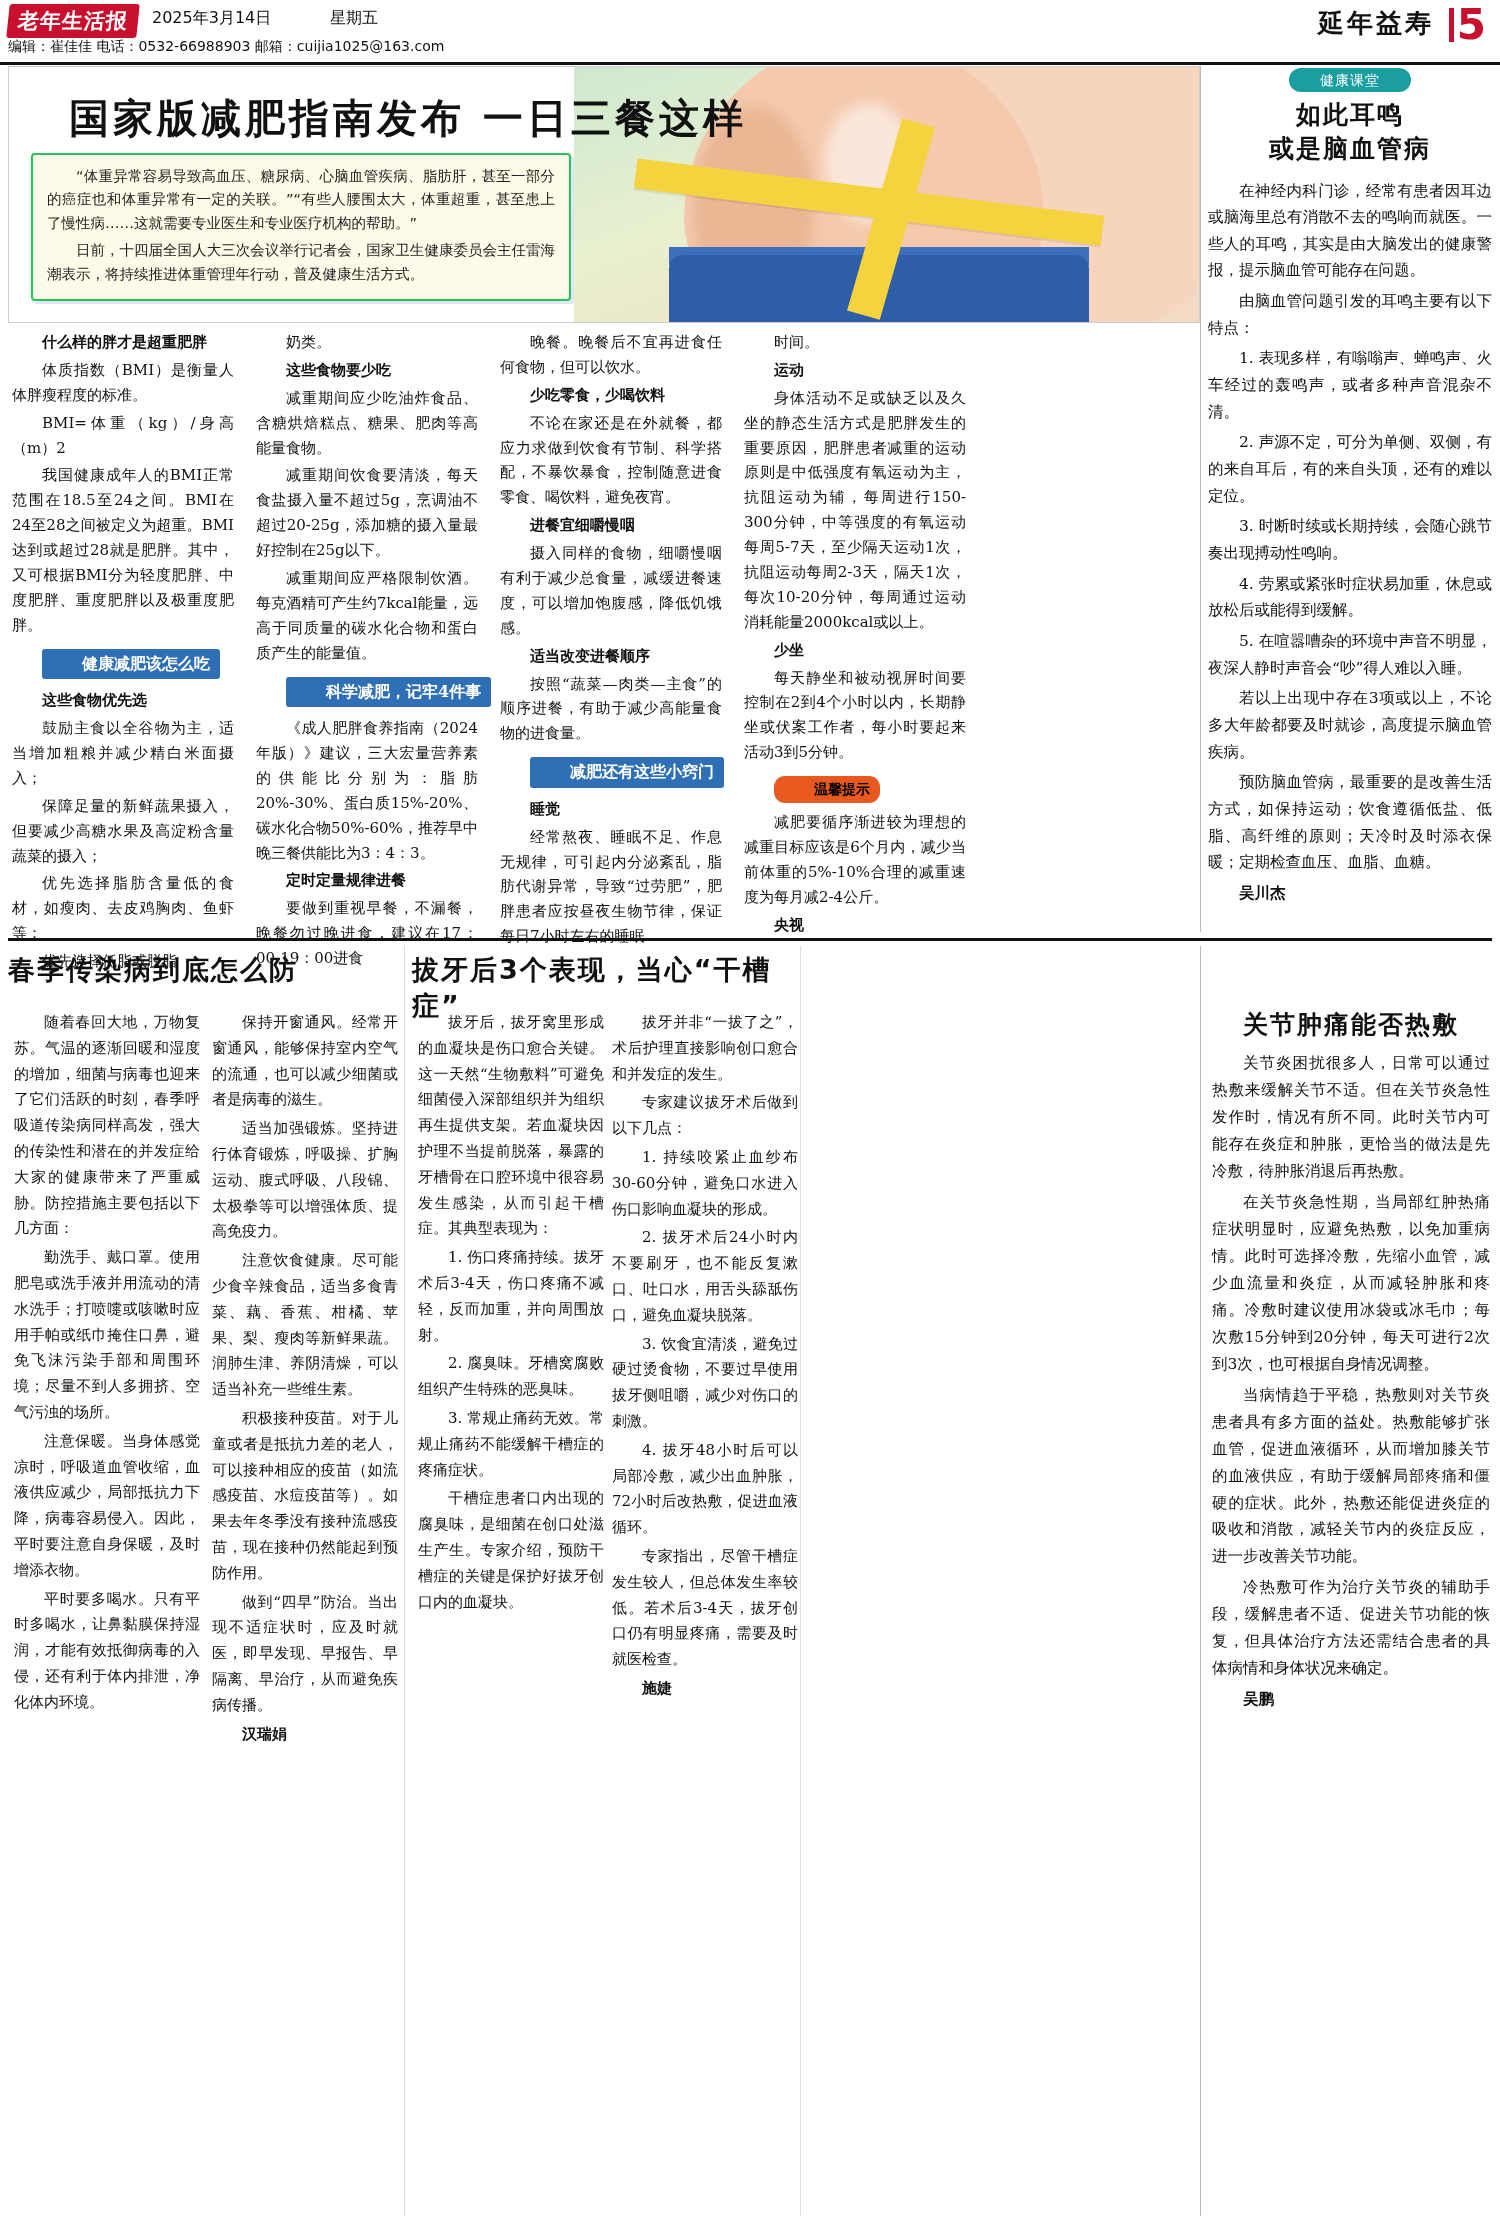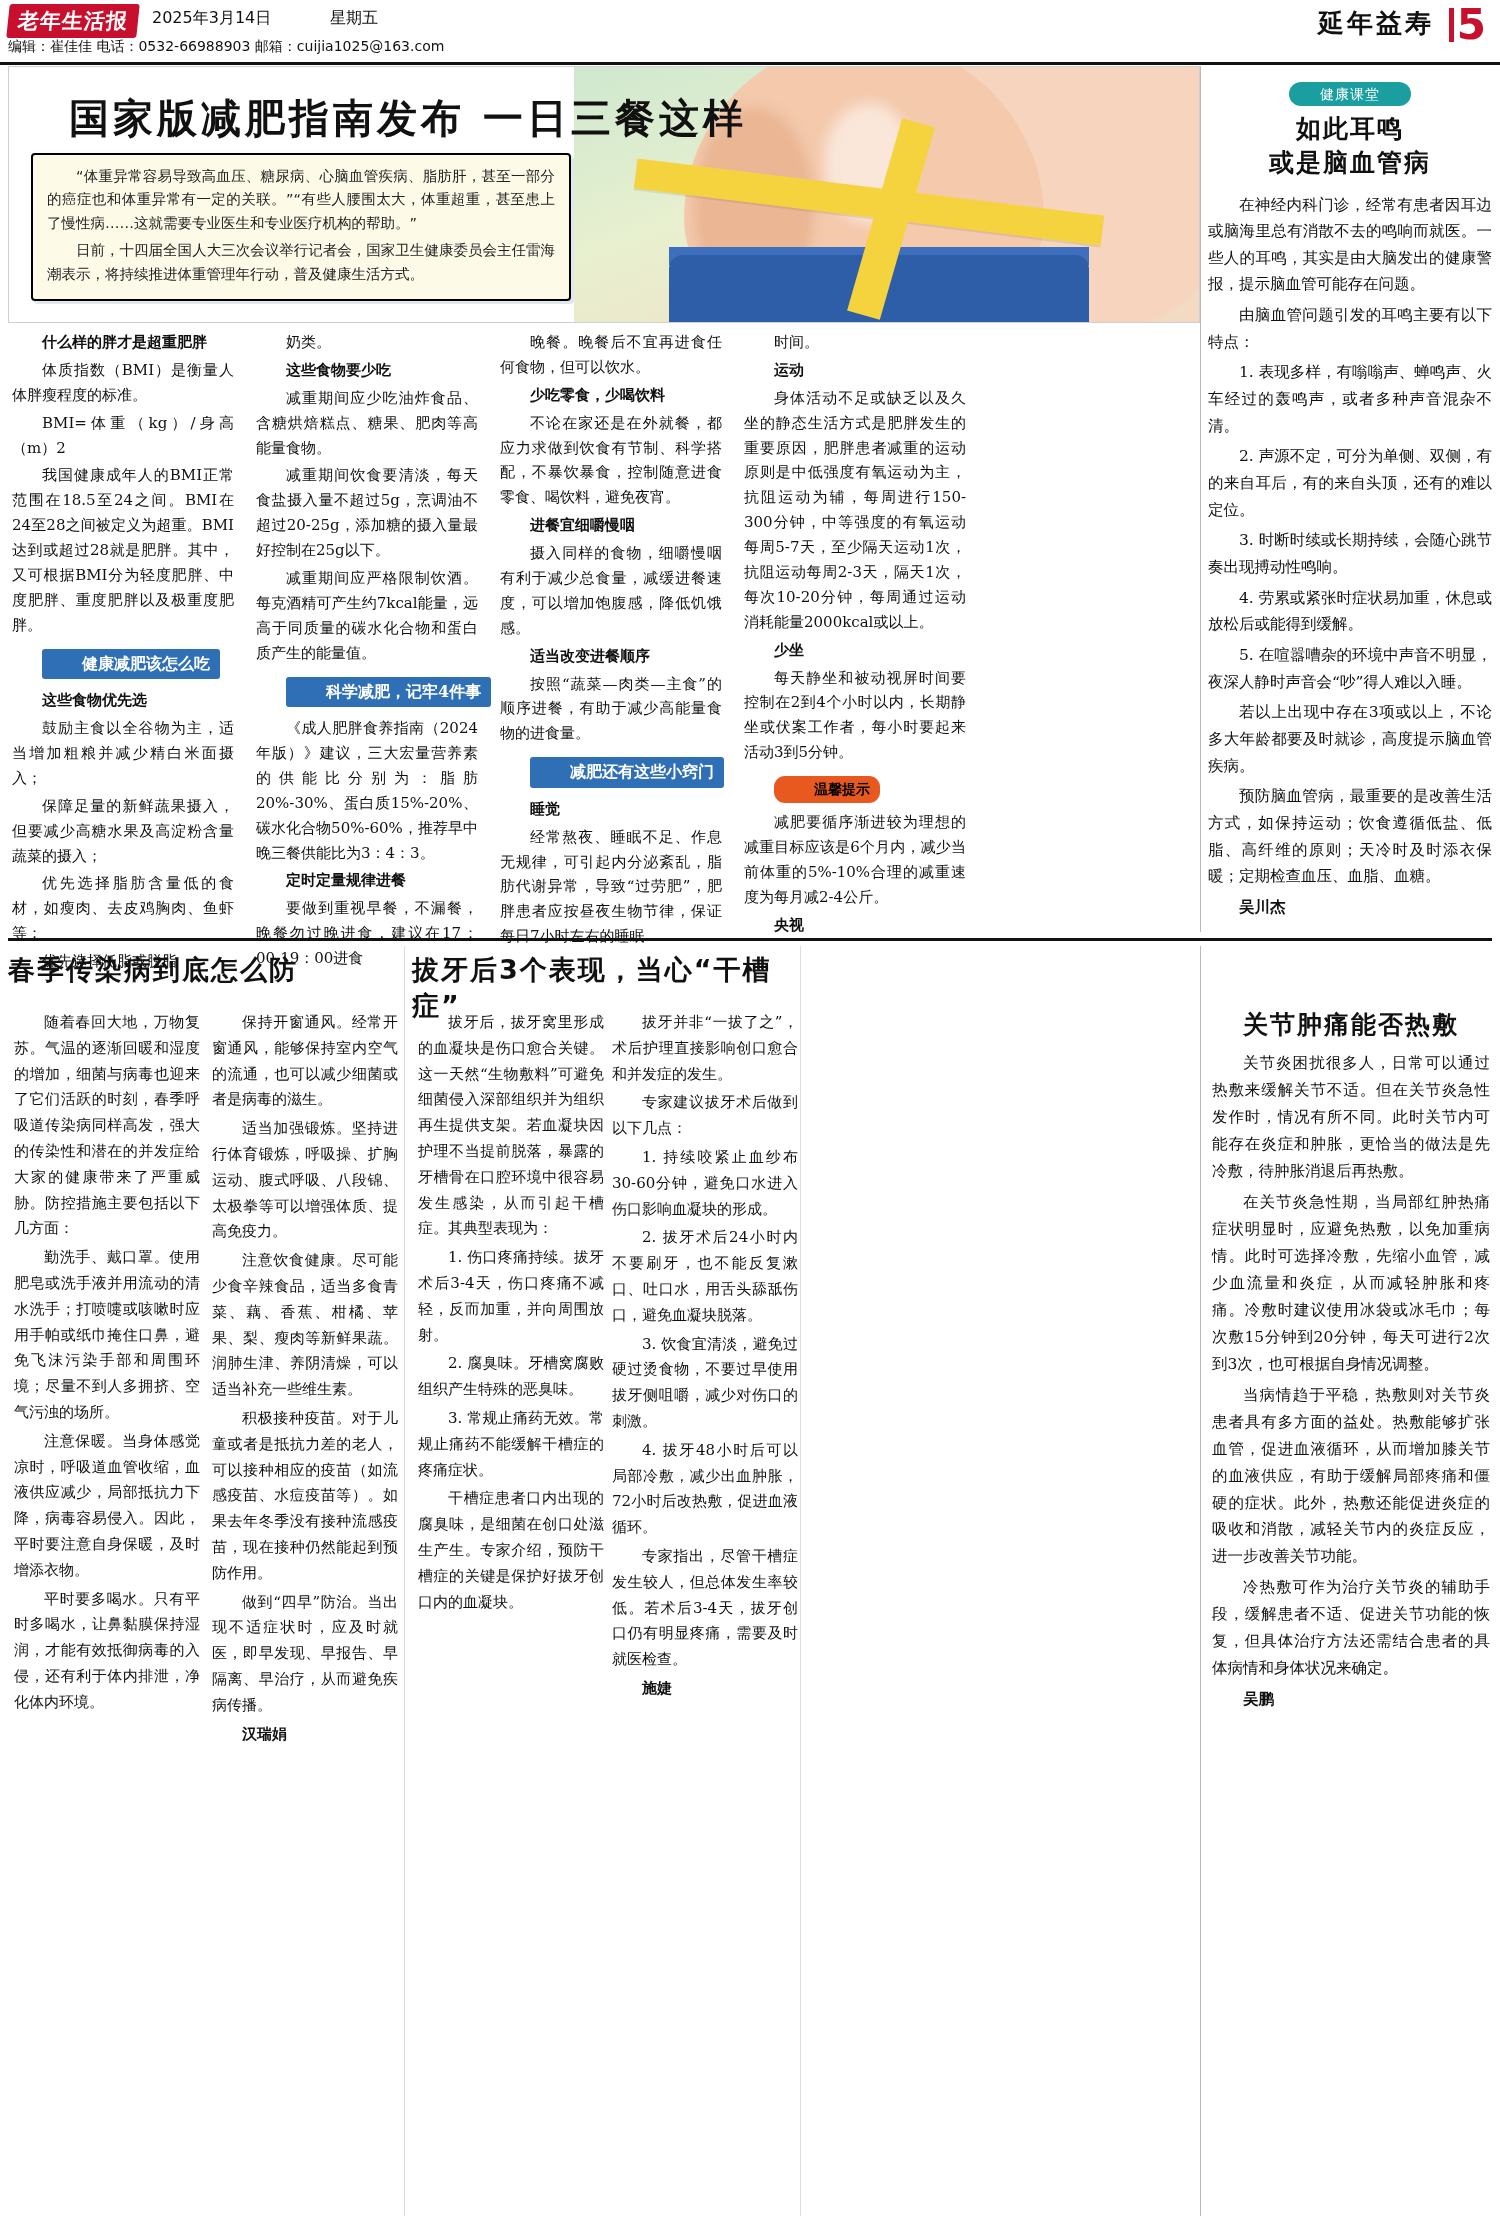--- a/index.html
+++ b/index.html
@@ -46,21 +46,21 @@
     border:1px solid #cfcfcf;
     overflow:hidden;
     background:#fff;
   }
   .feature-title{
     position:absolute;left:60px;top:24px;width:700px;
     font-size:40px;font-weight:bold;letter-spacing:4px;color:#111;
   }
   .lead-box{
     position:absolute;left:22px;top:86px;width:540px;height:148px;
-    background:#fdfbe8;border:2px solid #000000;border-radius:4px;
+    background:#fdfbe8;border:2px solid #22c55e;border-radius:4px;
     box-shadow:3px 3px 0 #dfe8ef;
     padding:10px 14px;box-sizing:border-box;
     font-size:14.5px;line-height:1.62;color:#222;
   }
   .lead-box p{margin:0 0 4px 0;text-indent:2em;text-align:justify;}
   .feature-art{
     position:absolute;left:565px;top:0;width:625px;height:255px;
     background:
       radial-gradient(circle at 78% 30%, #f6d4bd 0 38%, rgba(246,212,189,0) 39%),
       linear-gradient(160deg,#cfe8cf 0%,#e8f0cf 40%,#f4d9c2 100%);
@@ -97,21 +97,21 @@
     background:#3d6fbe;
   }
 
   
   .right-col{
     position:absolute;left:1208px;top:66px;width:284px;
   }
   .badge{
     width:122px;height:24px;line-height:24px;text-align:center;
     background:#1a9ea0;color:#fff;font-size:14px;border-radius:12px;
-    margin:16px auto 6px auto;letter-spacing:1px;
+    margin:2px auto 6px auto;letter-spacing:1px;
   }
   .r-title{
     text-align:center;font-size:25px;font-weight:bold;line-height:1.35;
     letter-spacing:2px;margin:4px 0 12px 0;
   }
   .r-body p{
     margin:0 0 4px 0;font-size:15.5px;line-height:1.72;text-indent:2em;text-align:justify;
     font-family:"DejaVu Serif","Liberation Serif",serif;
   }
   .sign{text-align:right;font-weight:bold;font-size:15.5px;margin-top:6px;}

